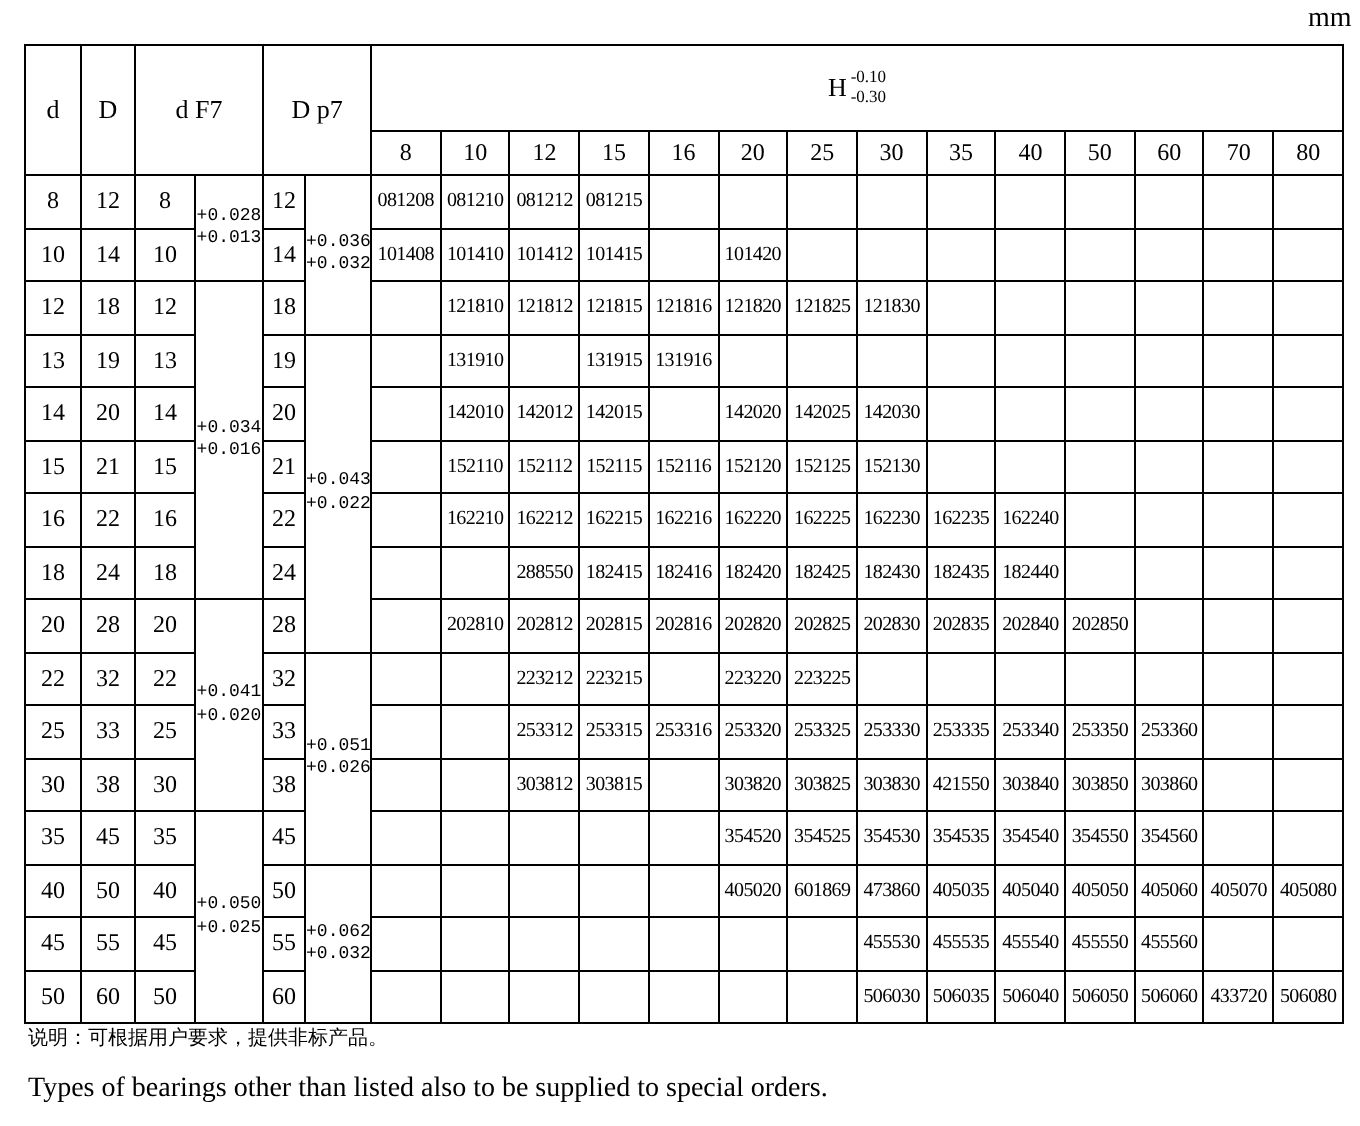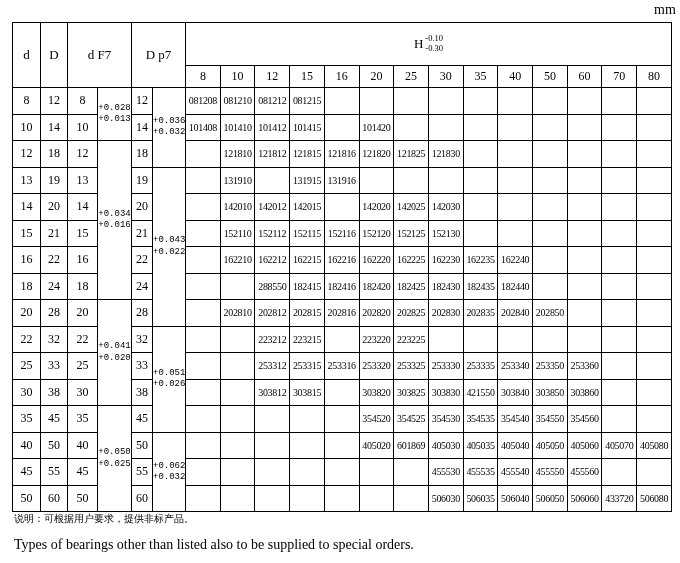--- a/index.html
+++ b/index.html
@@ -398,21 +398,21 @@
           <div>+0.062</div>
           <div>+0.032</div>
         </td>
         <td class="dat"></td>
         <td class="dat"></td>
         <td class="dat"></td>
         <td class="dat"></td>
         <td class="dat"></td>
         <td class="dat">405020</td>
         <td class="dat">601869</td>
-        <td class="dat">405030</td>
+        <td class="dat">473860</td>
         <td class="dat">405035</td>
         <td class="dat">405040</td>
         <td class="dat">405050</td>
         <td class="dat">405060</td>
         <td class="dat">405070</td>
         <td class="dat">405080</td>
       </tr>
       <tr>
         <td class="lbl">45</td>
         <td class="lbl">55</td>

